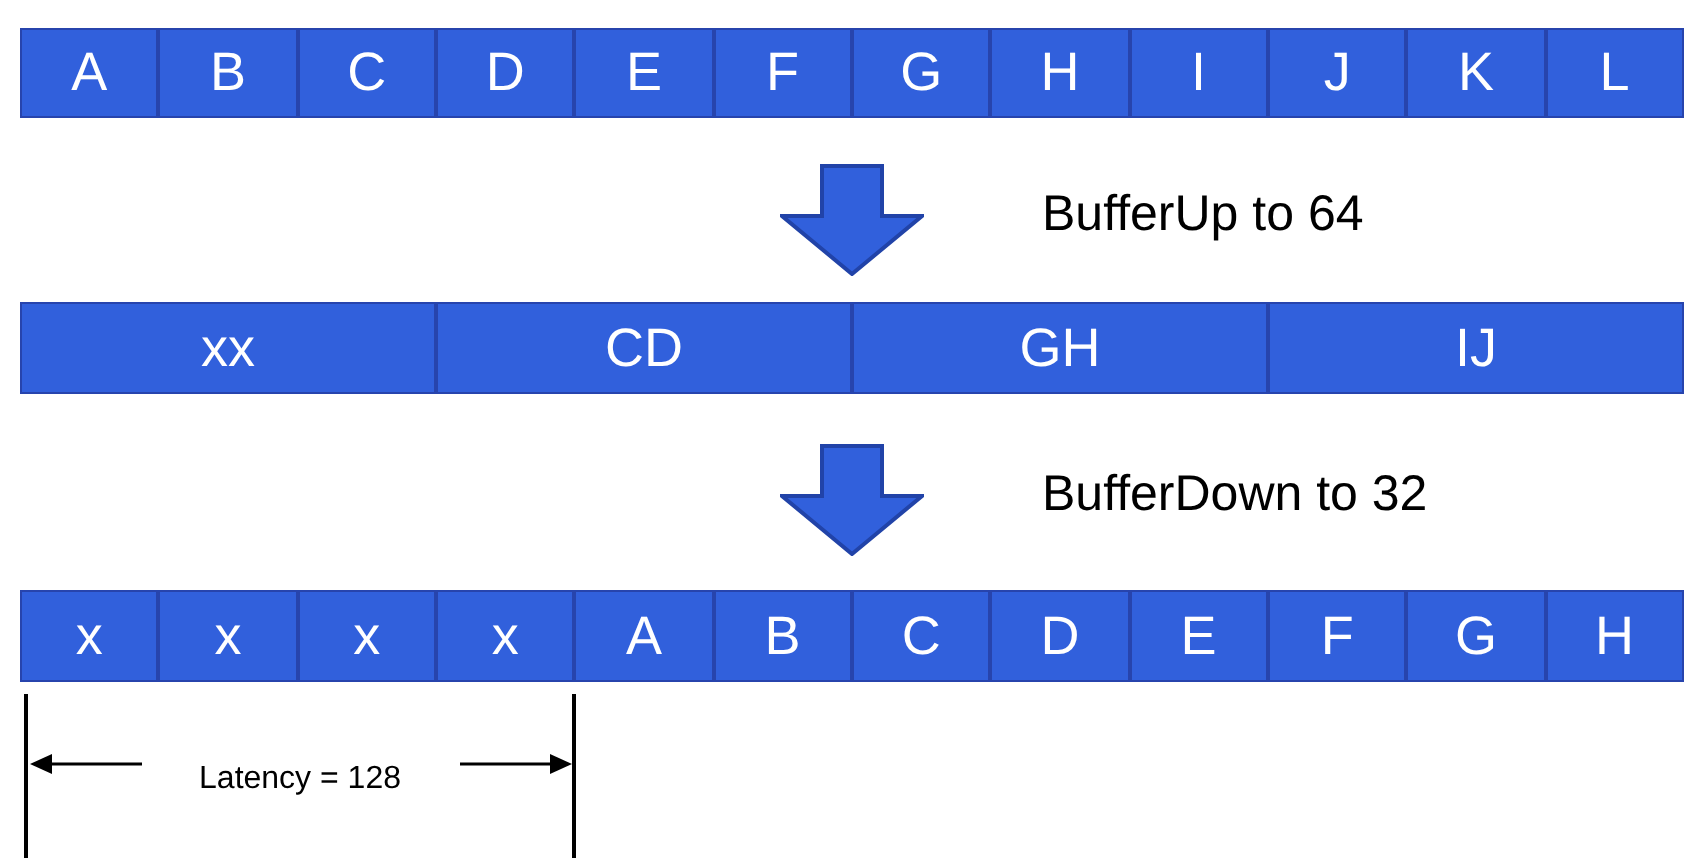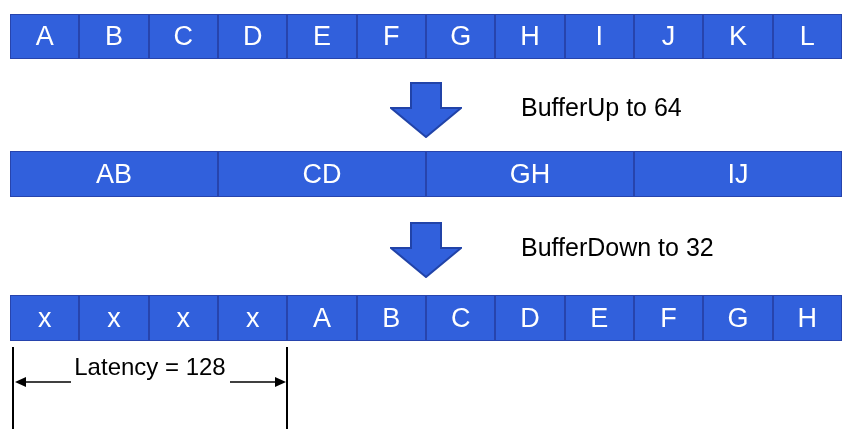--- a/index.html
+++ b/index.html
@@ -71,25 +71,25 @@
     position: absolute;
     top: 374px;
     width: 56px;
     height: 16px;
   }
   .dim-left  { left: 15px; }
   .dim-right { left: 230px; }
   .latency-text {
     position: absolute;
     left: 30px;
-    top: 352px;
+    top: 375px;
     width: 240px;
     text-align: center;
     color: #000000;
-    font-size: 24px;
+    font-size: 16px;
     line-height: 30px;
   }
 </style>
 </head>
 <body>
 
 <div class="canvas">
 
   <div class="buffer-row row1">
     <div class="cell">A</div>
@@ -105,21 +105,21 @@
     <div class="cell">K</div>
     <div class="cell">L</div>
   </div>
 
   <svg class="down-arrow arrow1" viewBox="0 0 72 56">
     <polygon points="21,1 51,1 51,26 71,26 36,55 1,26 21,26" fill="#3160dc" stroke="#2143a8" stroke-width="2" stroke-linejoin="miter"></polygon>
   </svg>
   <div class="step-label label1">BufferUp to 64</div>
 
   <div class="buffer-row row2">
-    <div class="cell">AB</div>
+    <div class="cell">xx</div>
     <div class="cell">CD</div>
     <div class="cell">GH</div>
     <div class="cell">IJ</div>
   </div>
 
   <svg class="down-arrow arrow2" viewBox="0 0 72 56">
     <polygon points="21,1 51,1 51,26 71,26 36,55 1,26 21,26" fill="#3160dc" stroke="#2143a8" stroke-width="2" stroke-linejoin="miter"></polygon>
   </svg>
   <div class="step-label label2">BufferDown to 32</div>
 

